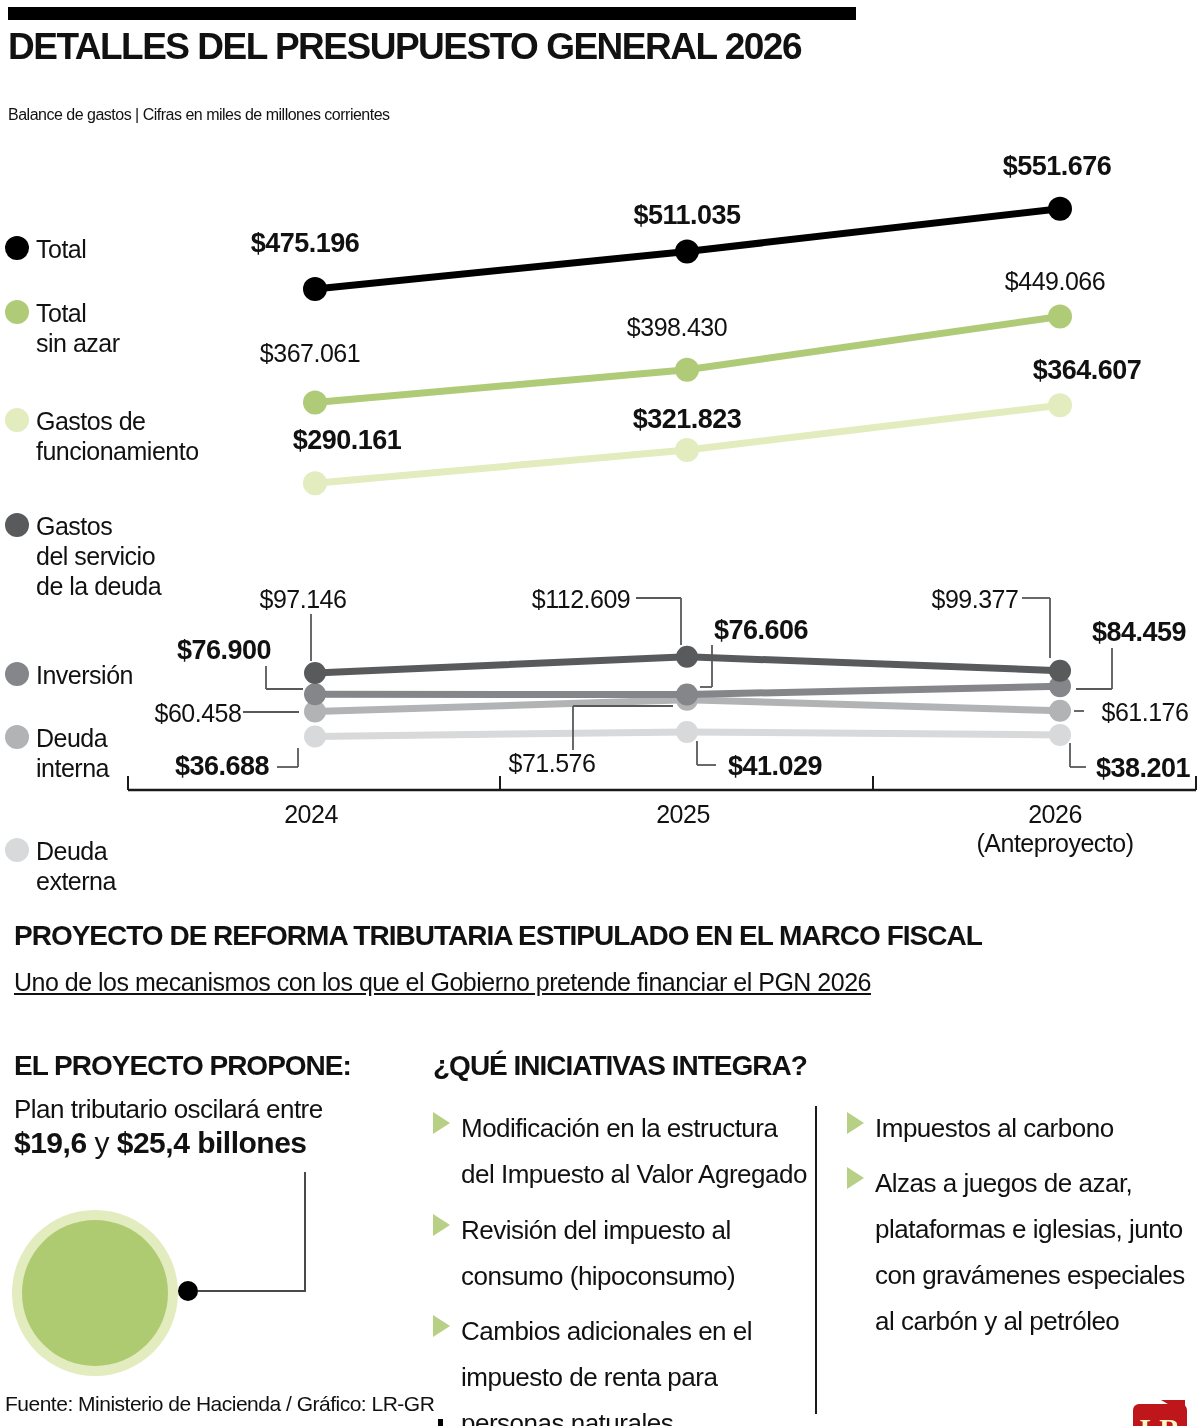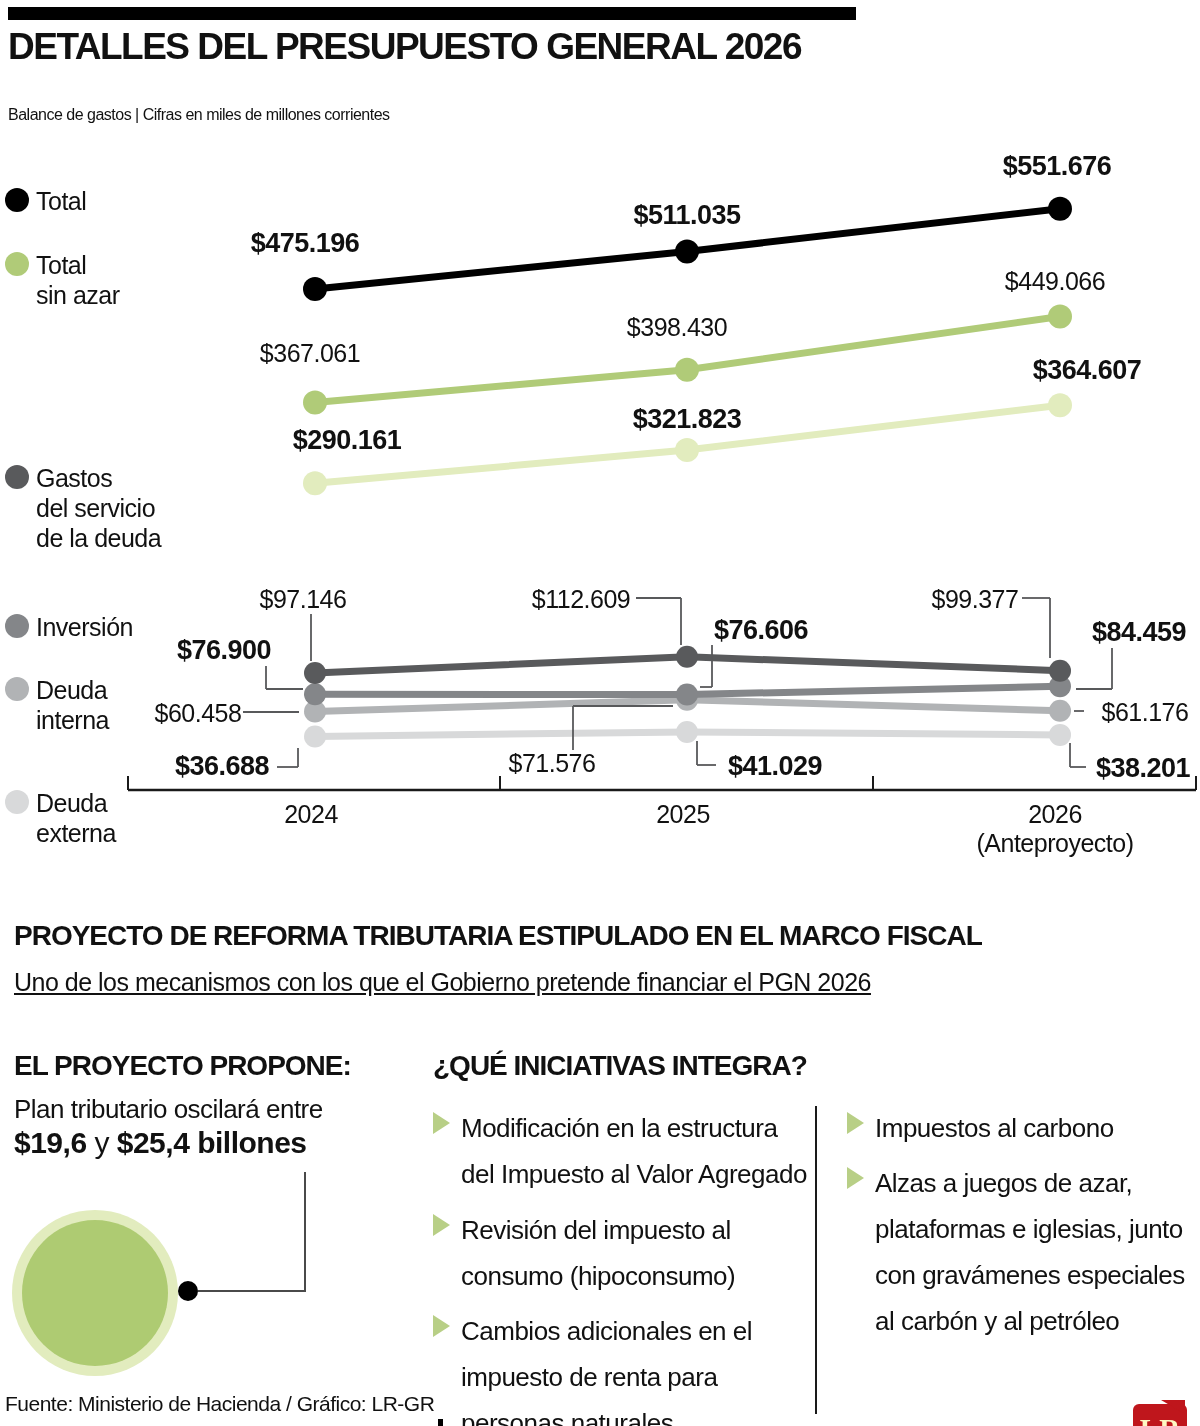--- a/index.html
+++ b/index.html
@@ -3,21 +3,21 @@
 <meta charset="utf-8">
 <style>
   html,body{margin:0;padding:0;background:#fff;}
   .page{position:relative;width:1200px;height:1426px;background:#fff;overflow:hidden;
         font-family:"Liberation Sans",sans-serif;color:#111;}
   .abs{position:absolute;}
   .title-bar{left:8px;top:7px;width:848px;height:13px;background:#000;}
   .main-title{left:8px;top:26px;font-size:37px;font-weight:bold;letter-spacing:-1.5px;white-space:nowrap;}
   .subtitle{left:8px;top:106px;font-size:16px;letter-spacing:-0.5px;white-space:nowrap;}
   #chart-svg{left:0;top:0;}
-  .leg{left:5px;}
+  .leg{left:5px;margin-top:48px;}
   .leg-dot{position:absolute;left:0;top:2px;width:24px;height:24px;border-radius:50%;}
   .leg-text{margin-left:31px;font-size:25px;line-height:30px;letter-spacing:-0.5px;}
   .xlab{font-size:25px;text-align:center;letter-spacing:-0.5px;line-height:29px;}
   .s2-title{left:14px;top:920px;font-size:28px;font-weight:bold;letter-spacing:-1px;white-space:nowrap;}
   .s2-sub{left:14px;top:968px;font-size:25px;letter-spacing:-0.5px;white-space:nowrap;text-decoration:underline;}
   .col-heading{font-size:28px;font-weight:bold;letter-spacing:-1px;white-space:nowrap;}
   .lead-line1{left:14px;top:1094px;font-size:26px;letter-spacing:-0.5px;}
   .lead-line2{left:14px;top:1126px;font-size:30px;letter-spacing:-0.5px;white-space:pre;}
   .bullet{display:flex;align-items:flex-start;}
   .tri{flex:0 0 auto;width:0;height:0;border-left:17px solid #b8cf86;
@@ -131,20 +131,27 @@
         <div>Total</div>
       </div>
   </div>
   <div class="abs leg" style="top:250px">
     <span class="leg-dot" style="background: rgb(176, 203, 120);"></span>
     <div class="leg-text">
       <div>Total</div>
       <div>sin azar</div>
     </div>
   </div>
+  <div class="abs leg" style="top:358px">
+    <span class="leg-dot" style="background: rgb(226, 236, 190);"></span>
+    <div class="leg-text">
+      <div>Gastos de</div>
+      <div>funcionamiento</div>
+    </div>
+  </div>
   <div class="abs leg" style="top:463px">
     <span class="leg-dot" style="background: rgb(89, 90, 92);"></span>
     <div class="leg-text">
       <div>Gastos</div>
       <div>del servicio</div>
       <div>de la deuda</div>
     </div>
   </div>
   <div class="abs leg" style="top:612px">
     <span class="leg-dot" style="background: rgb(132, 134, 137);"></span>

